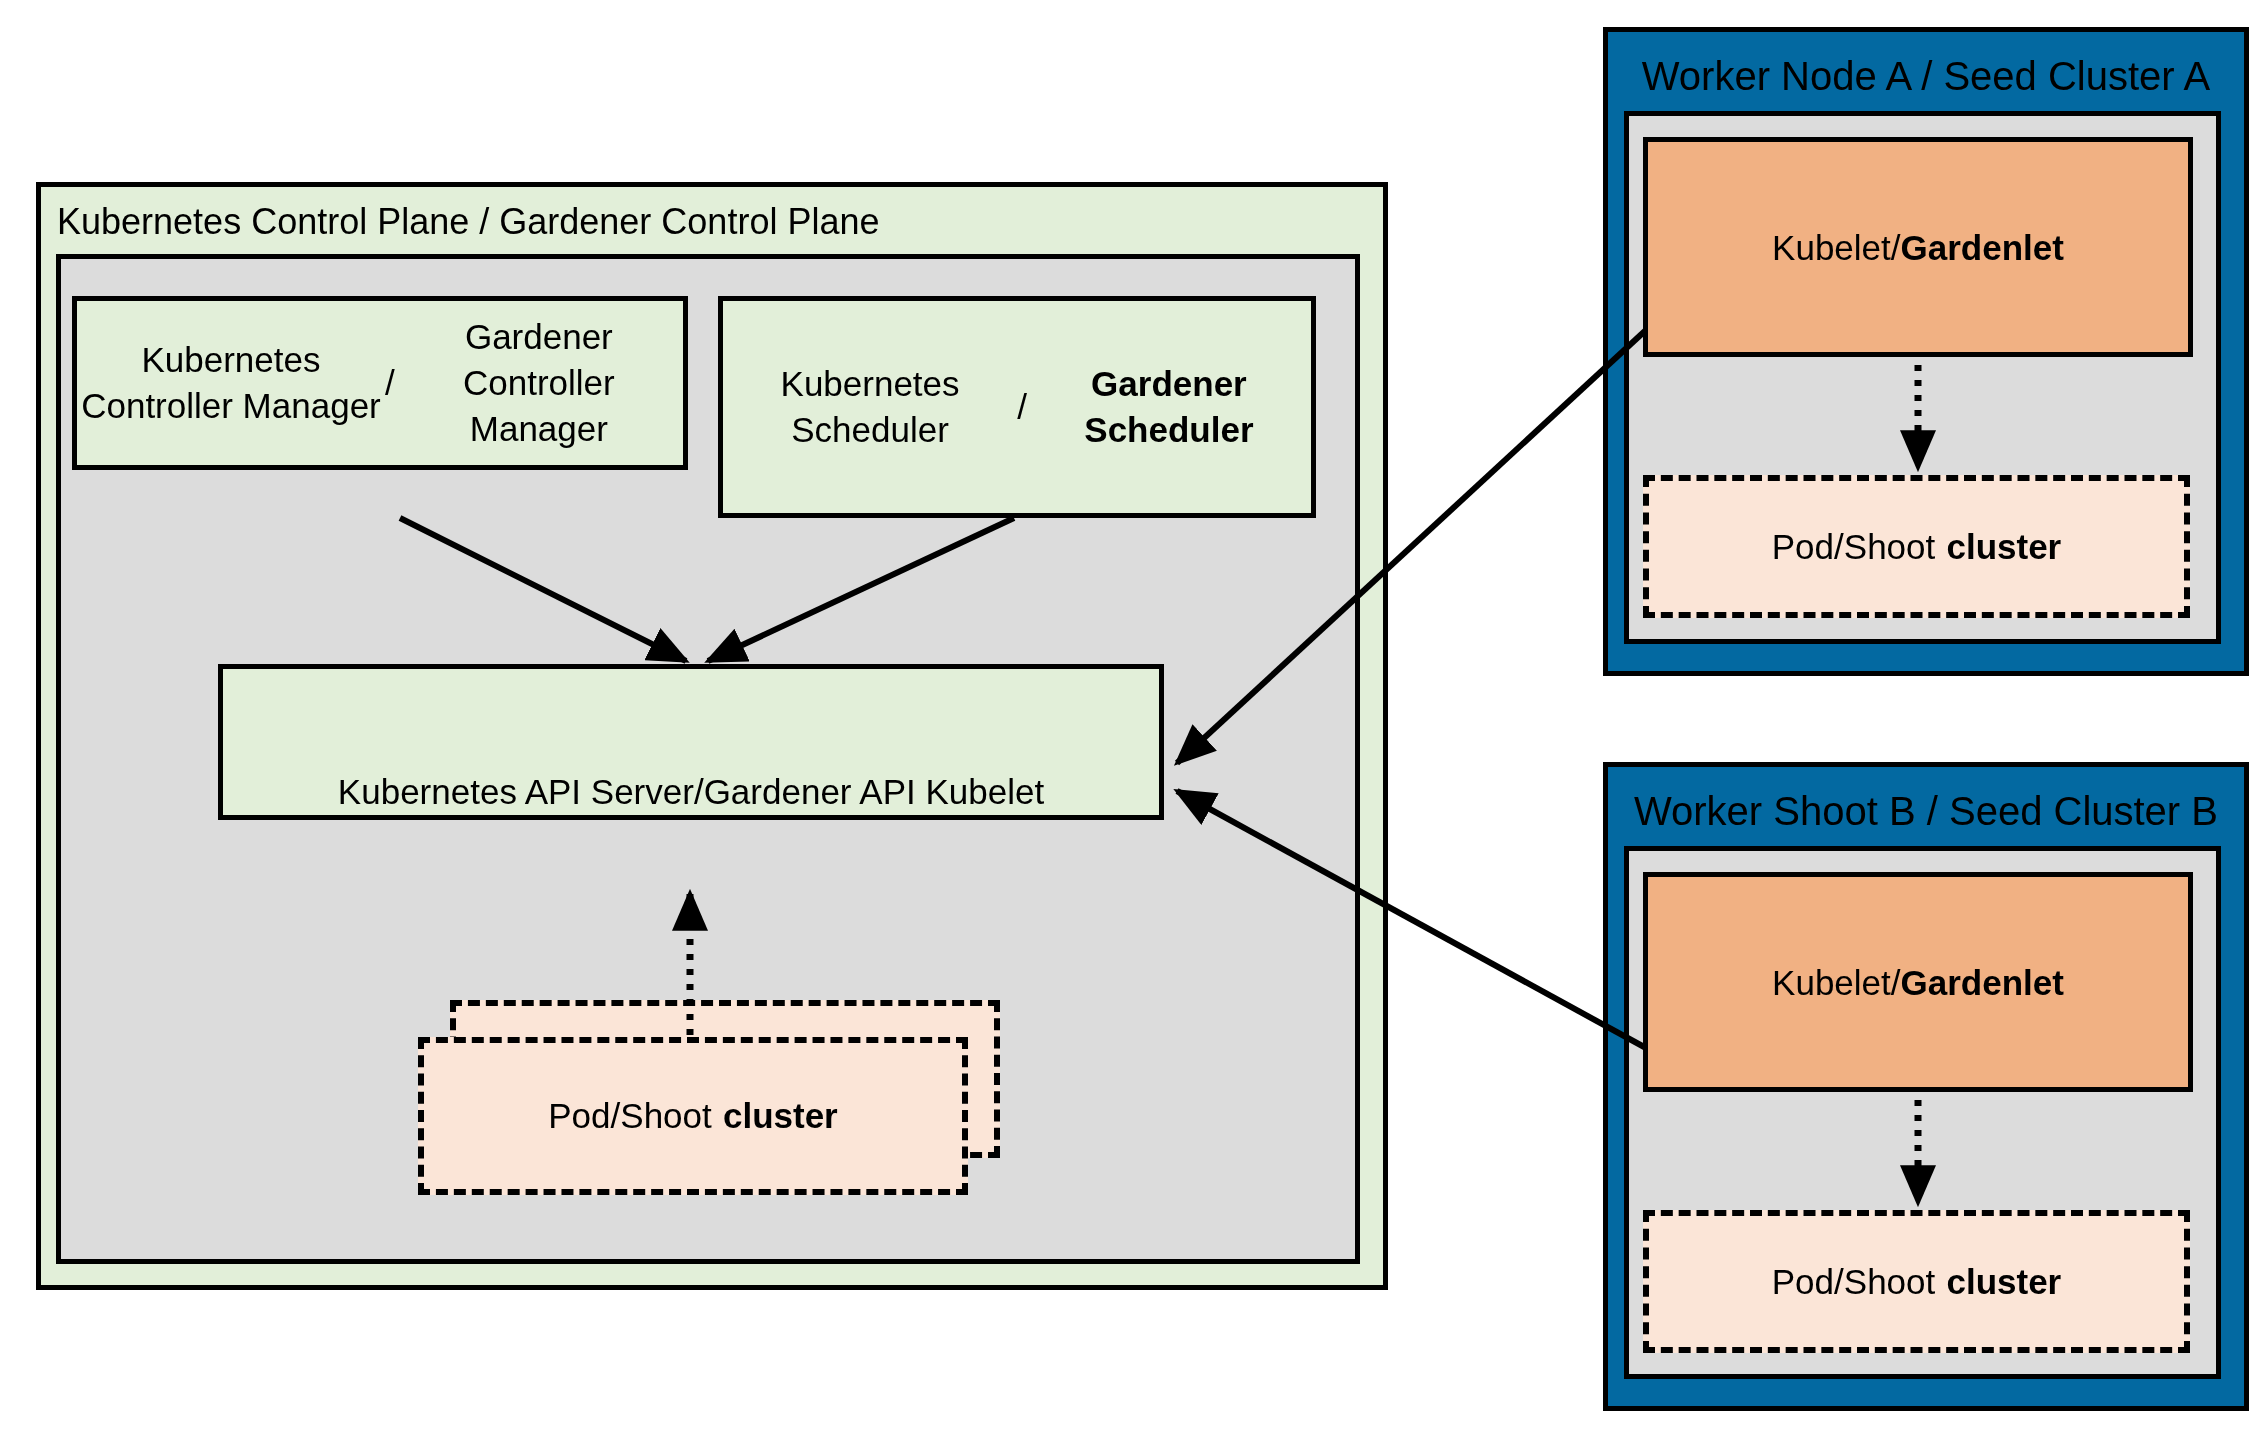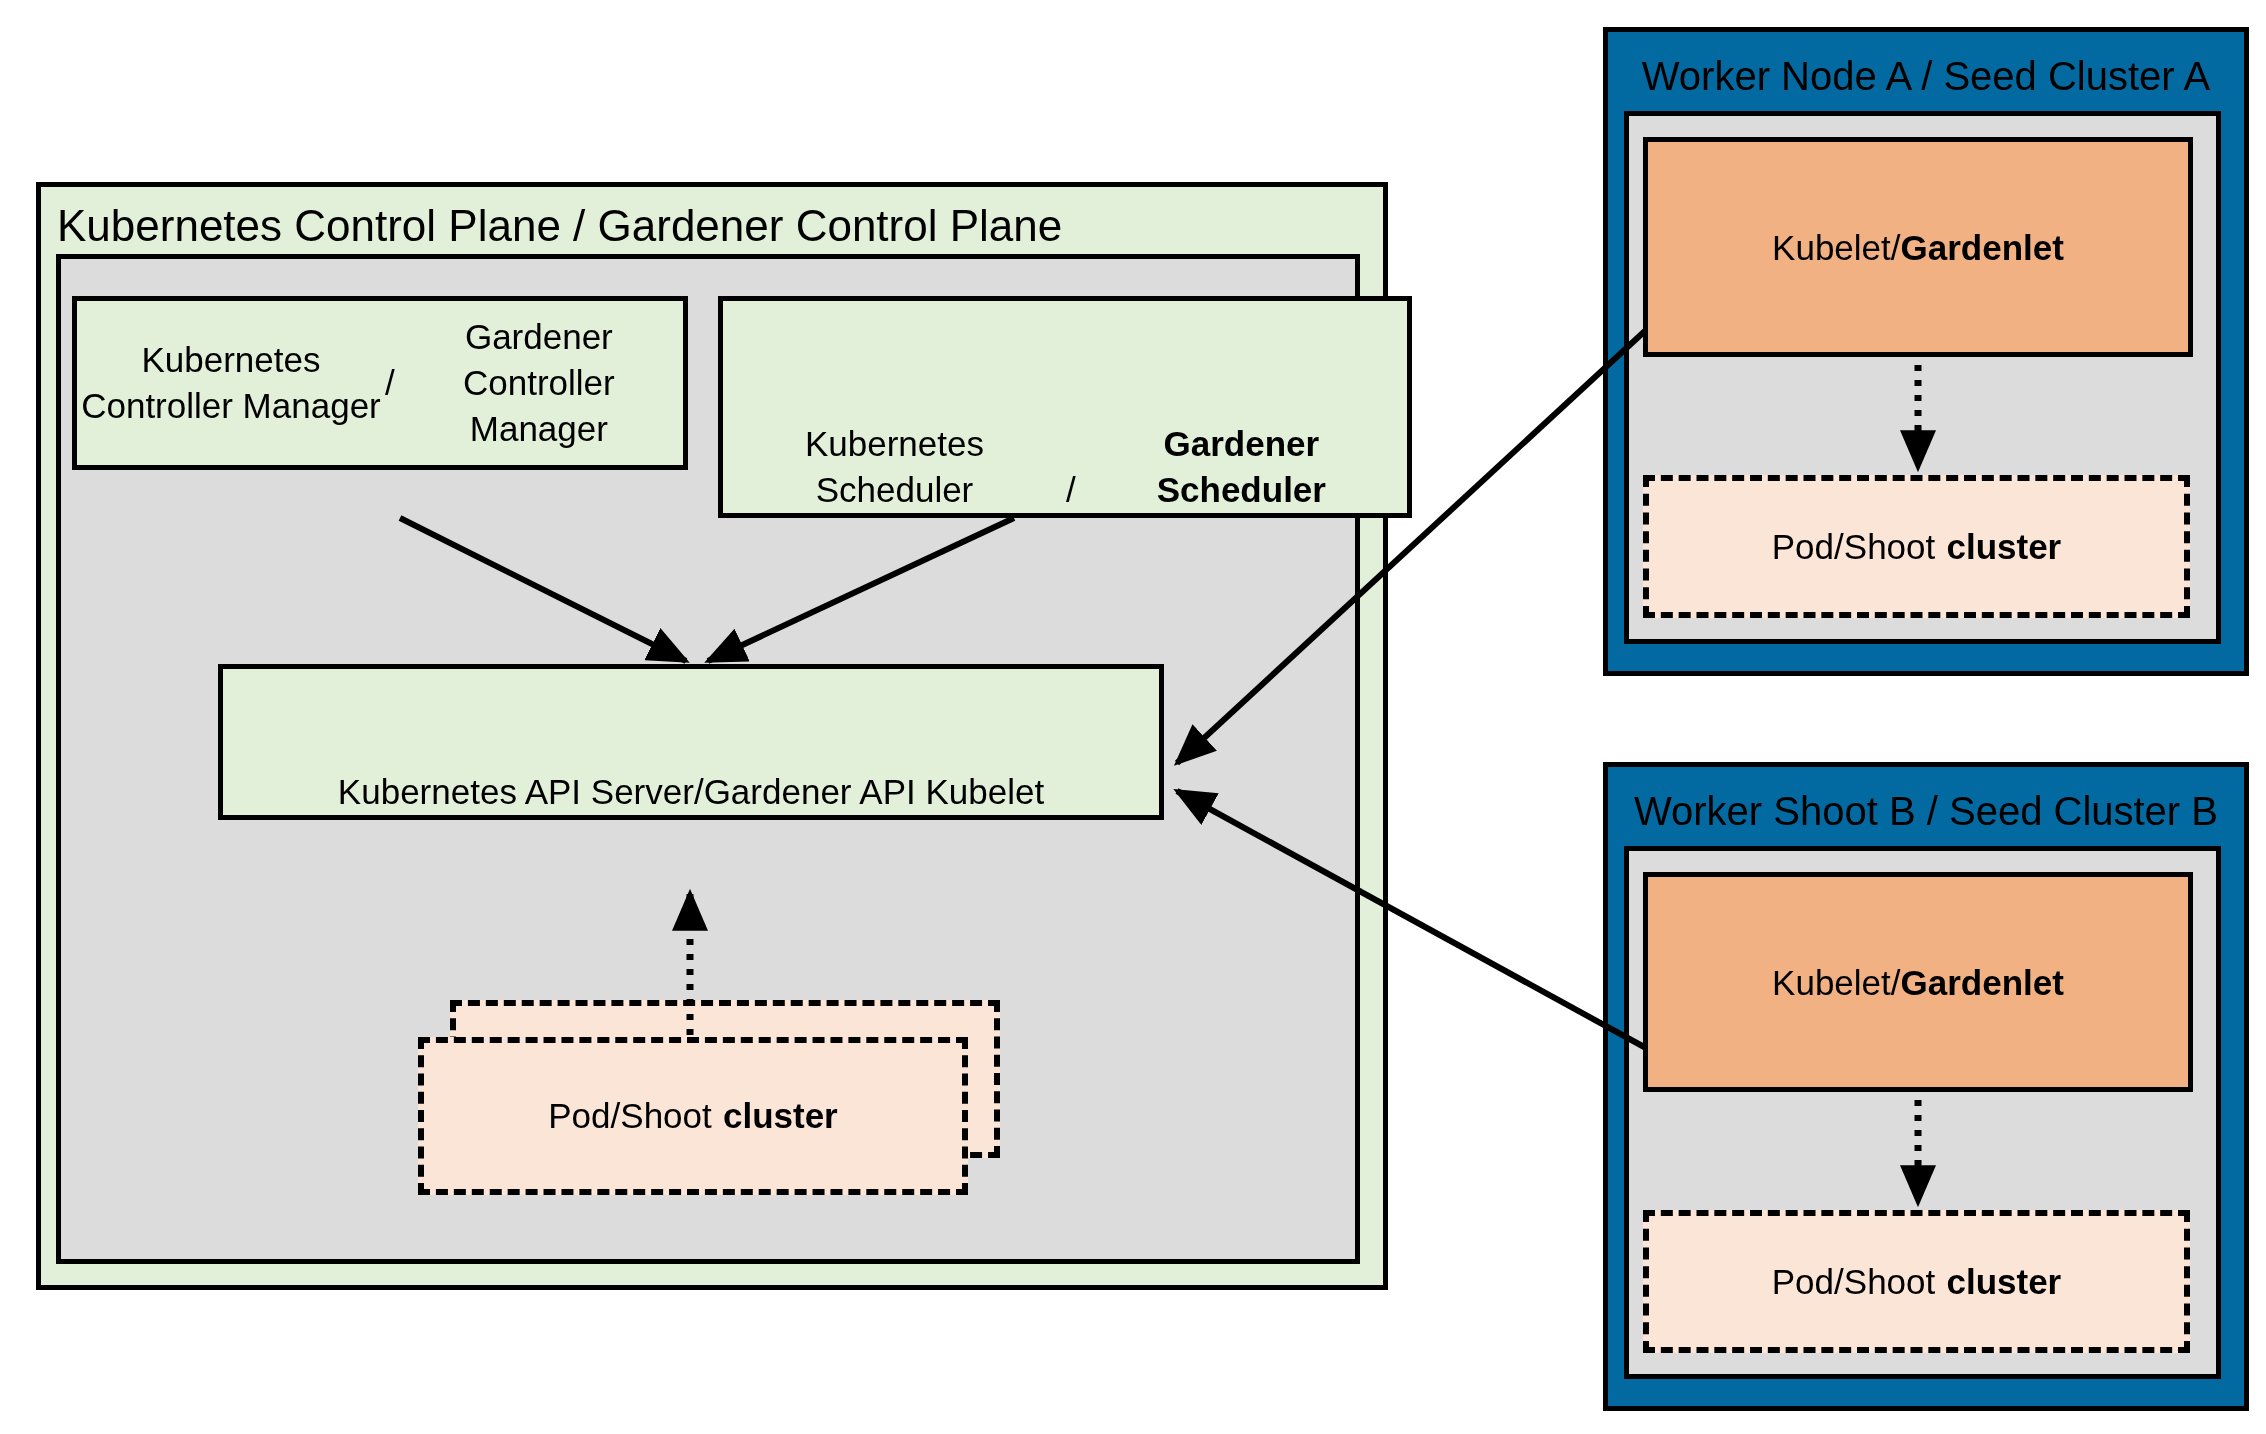--- a/index.html
+++ b/index.html
@@ -47,21 +47,21 @@
     border: 6px dashed #000000;
   }
   .bold { font-weight: 700; }
   .mono { font-family: Liberation Sans, sans-serif; text-align: right; }
   .pod-line .plain { font-weight: 700; margin-left: 0.32em; }
 
   
   .cp-title {
     position: absolute;
     left: 16px; top: 14px;
-    font-size: 44px;
+    font-size: 36px;
     white-space: nowrap;
   }
   .worker-title {
     position: absolute;
     left: 0; right: 0; top: 22px;
     text-align: center;
     font-size: 40px;
     white-space: nowrap;
   }
 
@@ -87,21 +87,21 @@
     <div class="cp-title">Kubernetes Control Plane / Gardener Control Plane</div>
 
     <div class="abs gray-panel" style="left:15px; top:67px; width:1304px; height:1010px;">
 
       <div class="abs node green" style="left:11px; top:37px; width:616px; height:174px;">
         <div>Kubernetes Controller Manager</div>
         <div>/</div>
         <div>Gardener Controller Manager</div>
       </div>
 
-      <div class="abs node green" style="left:657px; top:37px; width:694px; height:222px;align-items:flex-end;">
+      <div class="abs node green" style="left:657px; top:37px; width:598px; height:222px;">
         <div>Kubernetes Scheduler</div>
         <div>/</div>
         <div class="bold">Gardener Scheduler</div>
       </div>
 
       <div class="abs node green" style="left:157px; top:405px; width:946px; height:156px;align-items:flex-end;">
         <div>Kubernetes API Server</div>
         <div>/</div>
         <div>Gardener API Kubelet</div>
       </div>

